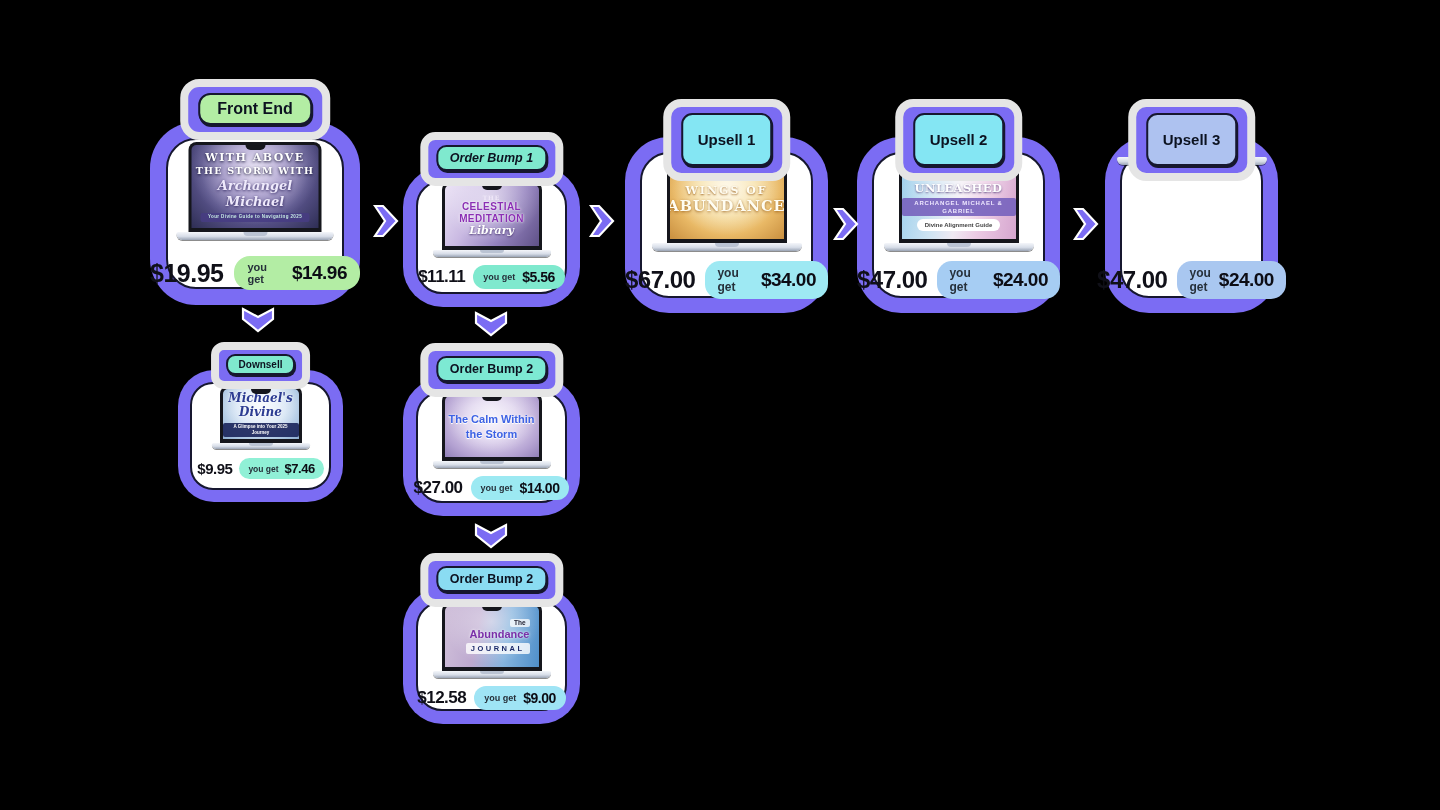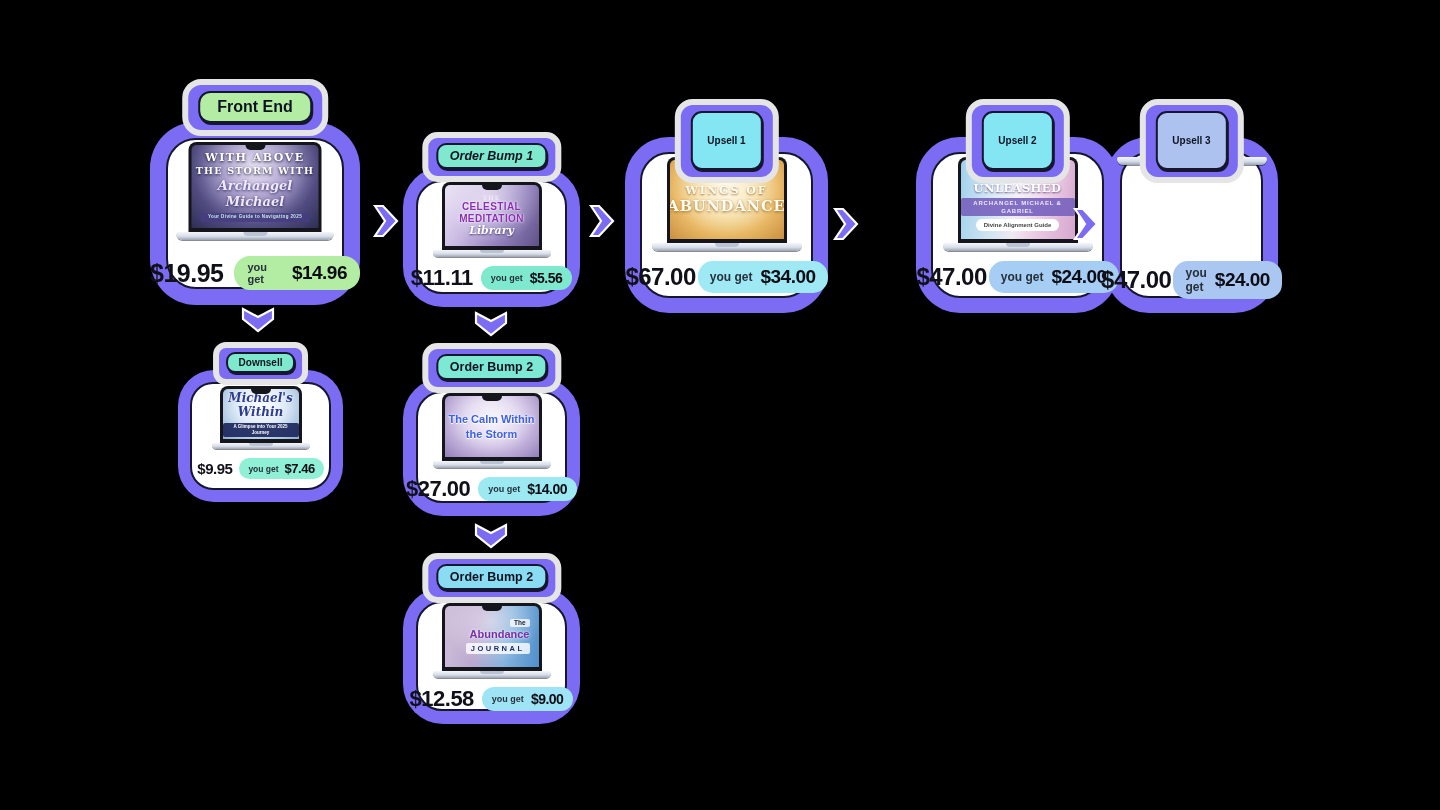--- a/index.html
+++ b/index.html
@@ -4,21 +4,21 @@
 <style>
   html,body{margin:0;padding:0;background:#000;}
   .stage{position:relative;width:1440px;height:810px;background:#000;overflow:hidden;
          font-family:"Liberation Sans",sans-serif;}
 
   
   .card{position:absolute;}
   .frame{position:absolute;inset:0;background:var(--frame);border-radius:46px;}
   .body{position:absolute;background:#fff;border:2px solid #16172f;}
   .tab{position:absolute;left:50%;transform:translateX(-50%);background:var(--frame);
-       border:6px solid #e5e5e5;white-space:nowrap;z-index:2;}
+       border:8px solid #e5e5e5;white-space:nowrap;z-index:2;}
   .label-pill{display:inline-block;font-weight:700;color:#0c1220;border:2px solid #16172f;
        box-shadow:1px 2px 0 #16172f;}
   .laptop{position:absolute;left:50%;transform:translateX(-50%);display:flex;
        flex-direction:column;align-items:center;z-index:1;}
   .screen{background:#15161c;border-radius:8px 8px 0 0;padding:3px 3px 4px;position:relative;}
   .cam-notch{position:absolute;top:3px;left:50%;transform:translateX(-50%);width:20px;height:5px;
        background:#15161c;border-radius:0 0 5px 5px;z-index:3;}
   .art{border-radius:5px 5px 0 0;overflow:hidden;display:flex;flex-direction:column;
        align-items:center;justify-content:center;position:relative;text-align:center;}
   .art::before{content:"";position:absolute;inset:-12%;
@@ -46,39 +46,39 @@
   .size-lg .base{width:157px;height:8px}
   .size-lg .price-row{top:134px;gap:11px}
   .size-lg .price{font-size:25px}
   .size-lg .you-get-pill{padding:5px 13px;border-radius:16px;gap:9px}
   .size-lg .yg-label{font-size:11px}
   .size-lg .yg-price{font-size:19px}
 
   .size-up .frame{border-radius:44px}
   .size-up .body{inset:15px;border-radius:29px}
   .size-up .tab{top:-38px;padding:6px 10px 7px;border-radius:18px}
-  .size-up .label-pill{font-size:10px;padding:22px 15px;border-radius:11px}
+  .size-up .label-pill{font-size:15px;padding:16px 15px;border-radius:11px}
   .size-up .laptop{top:20px}
   .size-up .art{width:114px;height:79px}
   .size-up .base{width:150px;height:8px}
-  .size-up .price-row{top:124px;gap:2px}
+  .size-up .price-row{top:124px;gap:10px}
   .size-up .price{font-size:24px}
   .size-up .you-get-pill{padding:5px 12px;border-radius:15px;gap:8px}
   .size-up .yg-label{font-size:12px}
   .size-up .yg-price{font-size:19px}
 
   .size-md .frame{border-radius:40px}
   .size-md .body{inset:13px;border-radius:26px}
   .size-md .tab{top:-35px;padding:5px 8px 7px;border-radius:15px}
   .size-md .label-pill{font-size:12.5px;padding:4px 12px;border-radius:10px}
   .size-md .laptop{top:15px}
   .size-md .art{width:94px;height:61px}
   .size-md .base{width:118px;height:7px}
   .size-md .price-row{top:98px;gap:8px}
-  .size-md .price{font-size:22px}
+  .size-md .price{font-size:17px}
   .size-md .you-get-pill{padding:4px 10px;border-radius:12px;gap:7px}
   .size-md .yg-label{font-size:9px}
   .size-md .yg-price{font-size:14px}
 
   .size-sm .frame{border-radius:36px}
   .size-sm .body{inset:12px;border-radius:23px}
   .size-sm .tab{top:-28px;padding:4px 7px 6px;border-radius:13px}
   .size-sm .label-pill{font-size:10px;padding:3px 11px;border-radius:9px}
   .size-sm .laptop{top:16px}
   .size-sm .art{width:76px;height:50px}
@@ -86,21 +86,21 @@
   .size-sm .price-row{top:88px;gap:7px}
   .size-sm .price{font-size:15px}
   .size-sm .you-get-pill{padding:3px 9px;border-radius:11px;gap:6px}
   .size-sm .yg-label{font-size:8.5px}
   .size-sm .yg-price{font-size:13px}
 
   
   #card-front-end{left:150px;top:122px;width:210px;height:183px}
   #card-order-bump-1{left:403px;top:167px;width:177px;height:140px}
   #card-upsell-1{left:625px;top:137px;width:203px;height:176px}
-  #card-upsell-2{left:916px;top:137px;width:203px;height:176px}
+  #card-upsell-2{left:857px;top:137px;width:203px;height:176px}
   #card-upsell-3{left:1105px;top:137px;width:173px;height:176px}
   #card-downsell{left:178px;top:370px;width:165px;height:132px}
   #card-order-bump-2{left:403px;top:378px;width:177px;height:138px}
   #card-order-bump-3{left:403px;top:588px;width:177px;height:136px}
   #card-order-bump-3 .art{align-items:flex-end;padding-right:9px;box-sizing:border-box}
 
   
   #arrow-fe-ob1{left:372px;top:203px}
   #arrow-ob1-u1{left:588px;top:203px}
   #arrow-u1-u2{left:832px;top:206px}
@@ -261,21 +261,21 @@
 
   <div class="card size-sm" id="card-downsell">
     <div class="frame"></div>
     <div class="body"></div>
     <div class="tab">
       <span class="label-pill" style="background: rgb(127, 233, 206);">Downsell</span>
     </div>
     <div class="laptop">
       <div class="screen">
         <div class="art" style="background: radial-gradient(at 50% 35%, rgb(245, 249, 254) 0%, rgb(216, 230, 245) 45%, rgb(169, 196, 224) 80%, rgb(140, 171, 207) 100%);">
-            <span class="t-ds-script">Michael's Within</span>
+            <span class="t-ds-script">Michael's Divine</span>
             <span class="t-ds-band">A Glimpse into Your 2025 Journey</span>
           </div>
         <div class="cam-notch"></div>
       </div>
       <div class="base"></div>
     </div>
     <div class="price-row">
       <span class="price">$9.95</span>
       <span class="you-get-pill" style="background: rgb(144, 240, 214);">
         <span class="yg-label">you get</span>

